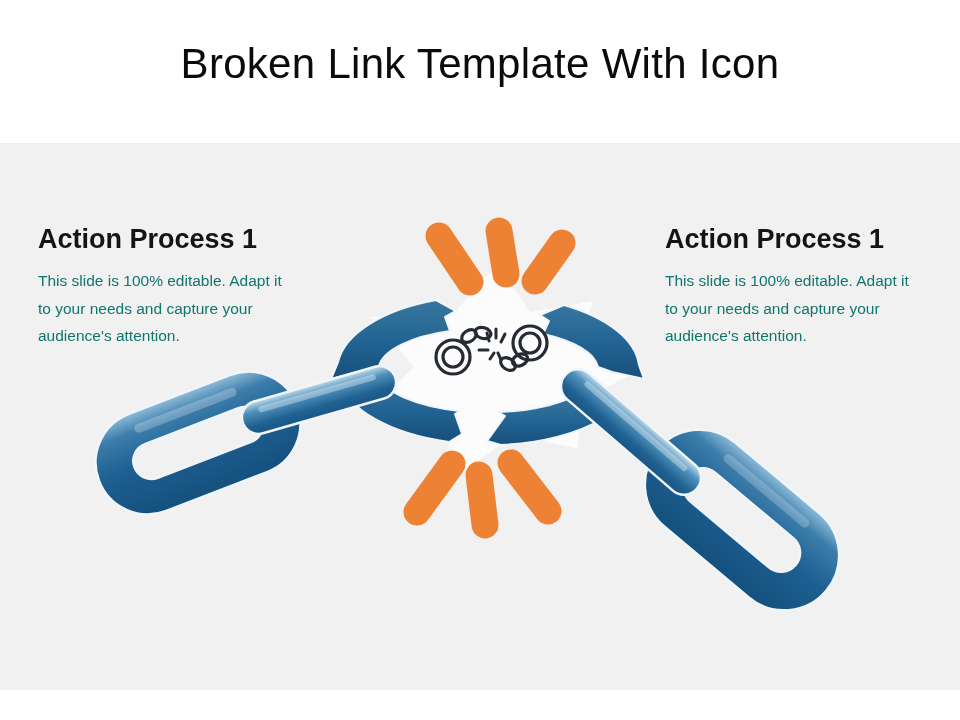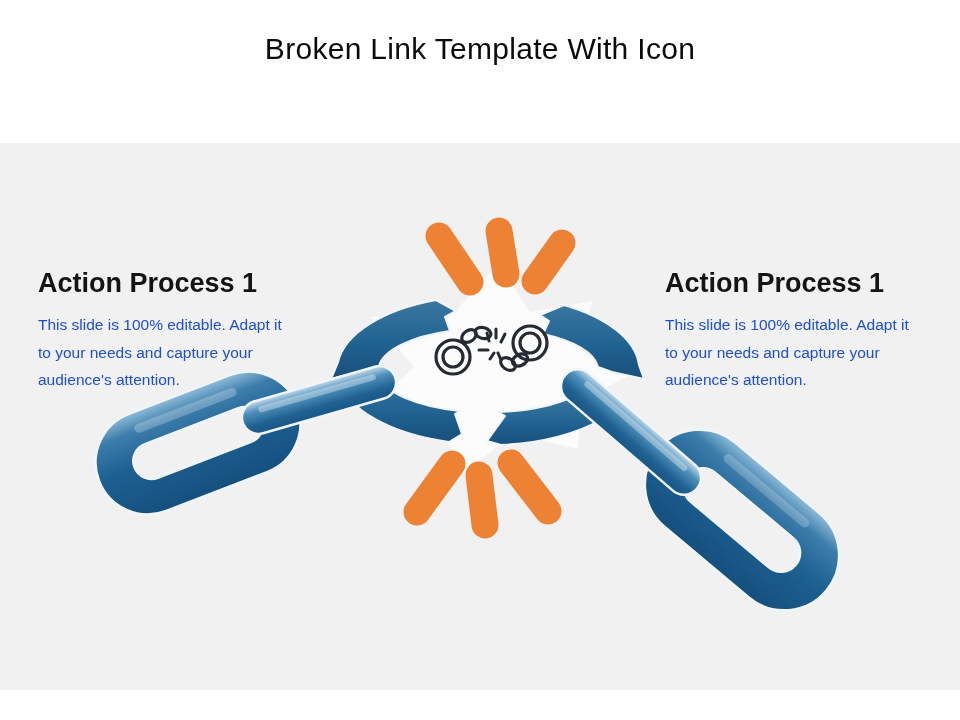--- a/index.html
+++ b/index.html
@@ -3,30 +3,30 @@
 <meta charset="utf-8">
 <style>
   html,body{margin:0;padding:0;}
   body{
     width:960px;height:720px;position:relative;overflow:hidden;
     background:#ffffff;font-family:"Liberation Sans",sans-serif;
   }
   .band{position:absolute;left:0;top:143px;width:960px;height:547px;background:#f1f1f1;}
   .slide-title{
     position:absolute;top:12px;left:0;width:960px;text-align:center;
-    font-size:30px;font-weight:400;color:#0b0b0b;letter-spacing:0.3px;
+    font-size:42px;font-weight:400;color:#0b0b0b;letter-spacing:0.3px;
   }
-  .panel{position:absolute;width:260px;margin-top:44px;}
+  .panel{position:absolute;width:260px;}
   .panel-left{left:38px;top:224px;}
   .panel-right{left:665px;top:224px;}
   .panel h2{
     margin:0 0 12px 0;font-size:27px;font-weight:700;color:#141414;letter-spacing:0;
   }
   .panel .line{
-    font-size:15.5px;color:#1d4ed8;line-height:27.5px;white-space:nowrap;
+    font-size:15.5px;color:#0f766e;line-height:27.5px;white-space:nowrap;
   }
   svg.art{position:absolute;left:0;top:143px;width:960px;height:547px;}
 </style>
 </head>
 <body>
 
 <div class="band"></div>
 
 <h1 class="slide-title">Broken Link Template With Icon</h1>
 

